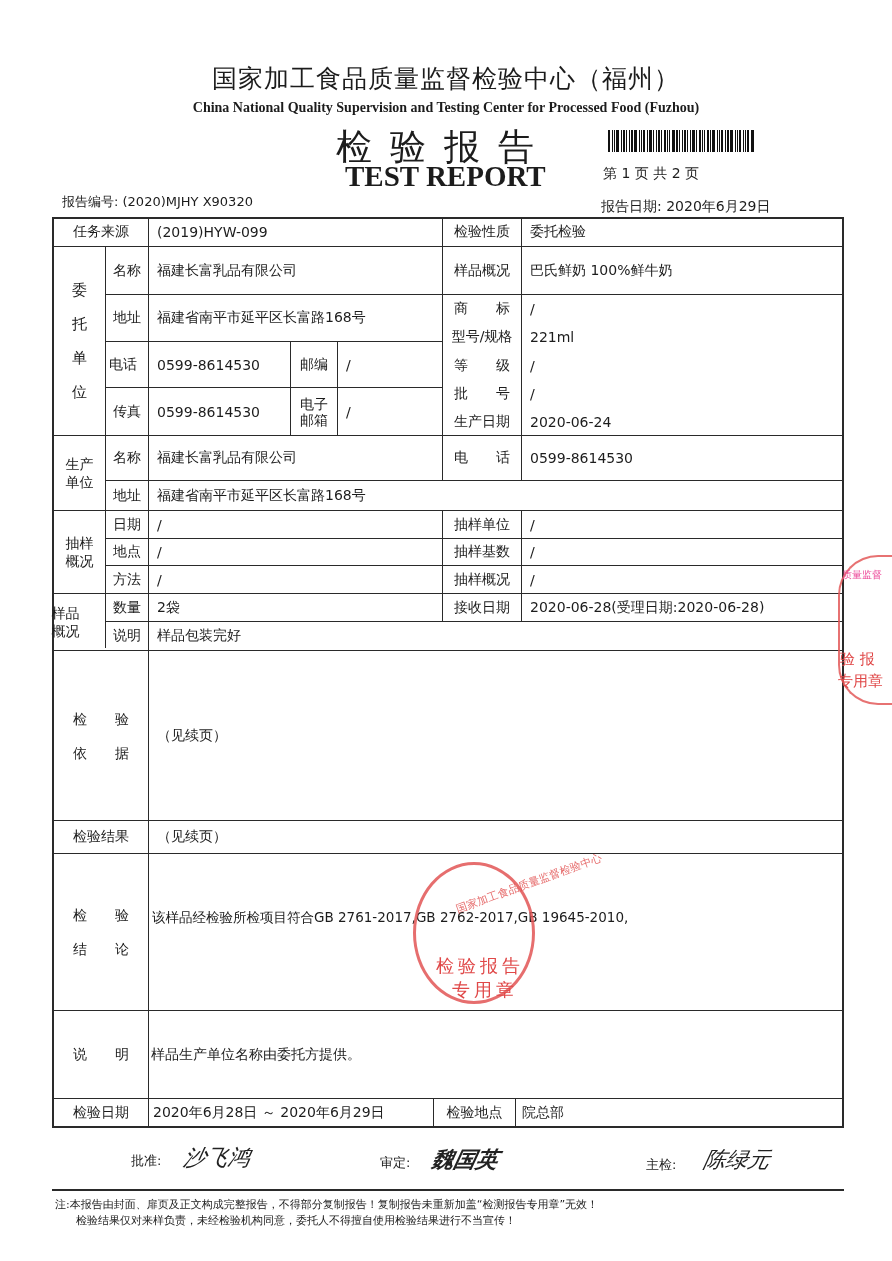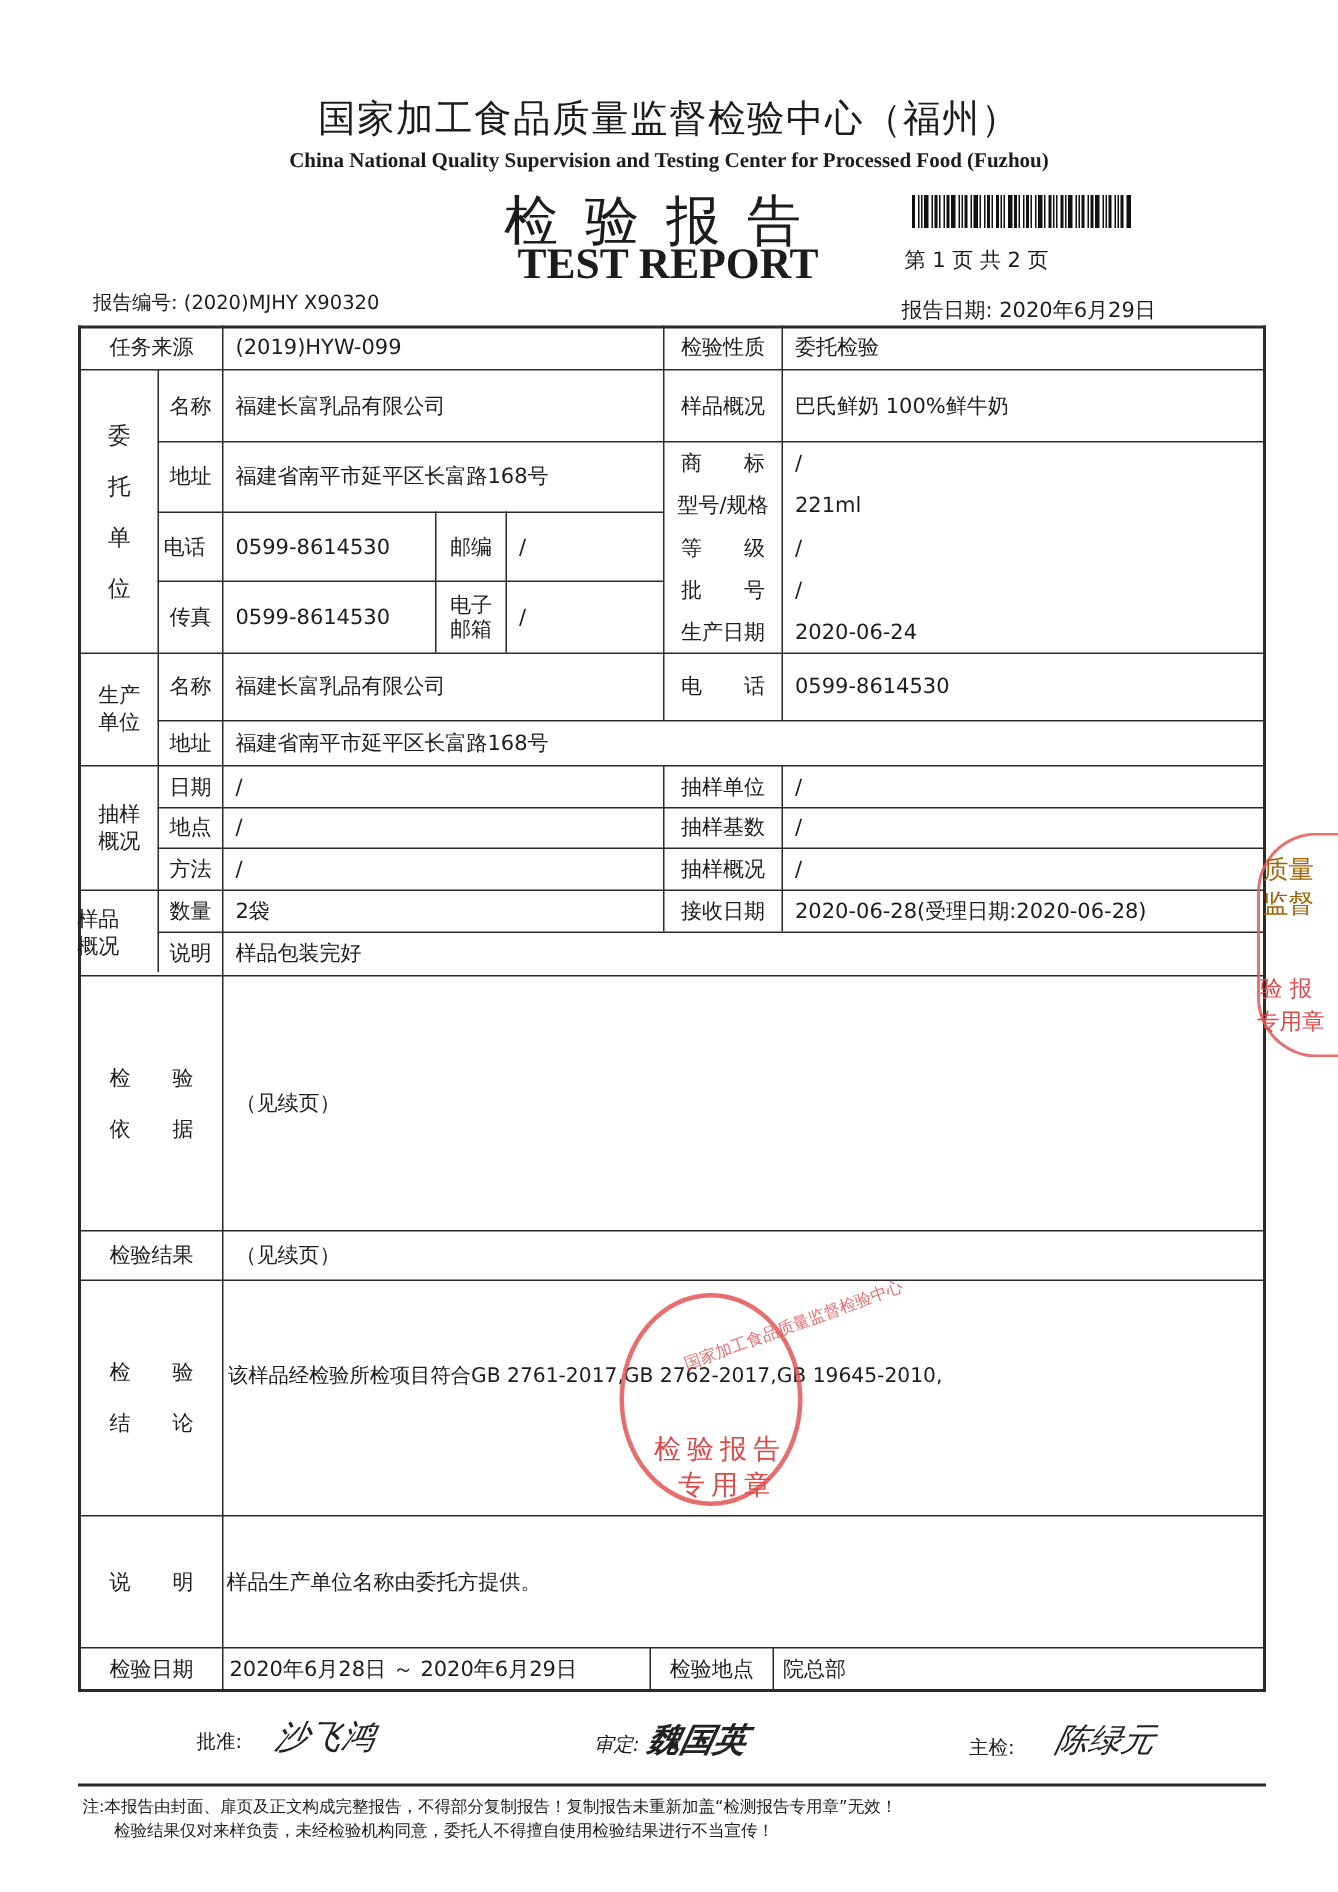--- a/index.html
+++ b/index.html
@@ -227,26 +227,26 @@
 <div class="cell val" style="left:149px;top:1099px;width:284px;height:27px;padding-left:4px;">2020年6月28日  ～  2020年6月29日</div>
 <div class="cell lbl" style="left:434px;top:1099px;width:81px;height:27px;">检验地点</div>
 <div class="cell val" style="left:516px;top:1099px;width:326px;height:27px;padding-left:6px;">院总部</div>
 
 <div class="stamp" style="left:413px;top:862px;width:122px;height:142px;"></div>
 <div class="stamp-text" style="left:436px;top:954px;">检验报告</div>
 <div class="stamp-text" style="left:452px;top:978px;">专用章</div>
 <div style="position:absolute;left:452px;top:876px;color:#e04848;font-size:11px;transform:rotate(-20deg);opacity:0.8;">国家加工食品质量监督检验中心</div>
 
 <div style="position:absolute;left:838px;top:555px;width:60px;height:150px;border:2px solid #e35a5a;border-right:none;border-radius:40px 0 0 40px;opacity:0.85;"></div>
-<div style="position:absolute;left:842px;top:568px;color:#a16207;font-size:17px;font-family:Liberation Mono, monospace;">质量监督</div>
+<div style="position:absolute;left:842px;top:568px;color:#ec4899;font-size:10px;font-family:Liberation Mono, monospace;">质量监督</div>
 <div style="position:absolute;left:840px;top:650px;color:#e04848;font-size:15px;">验 报</div>
 <div style="position:absolute;left:838px;top:672px;color:#e04848;font-size:15px;">专用章</div>
 
 <div class="sig-label" style="left:131px;top:1152px;">批准:</div>
 <div class="sig" style="left:184px;top:1143px;">沙飞鸿</div>
-<div class="sig-label" style="left:396px;top:1154px;font-style:italic;">审定:</div>
+<div class="sig-label" style="left:380px;top:1154px;">审定:</div>
 <div class="sig" style="left:432px;top:1145px;font-weight:bold;">魏国英</div>
 <div class="sig-label" style="left:646px;top:1156px;">主检:</div>
 <div class="sig" style="left:704px;top:1145px;">陈绿元</div>
 
 <div class="line" style="left:52px;top:1189px;width:792px;height:2px;"></div>
 <div class="note" style="left:55px;top:1197px;">注:本报告由封面、扉页及正文构成完整报告，不得部分复制报告！复制报告未重新加盖“检测报告专用章”无效！</div>
 <div class="note" style="left:76px;top:1213px;">检验结果仅对来样负责，未经检验机构同意，委托人不得擅自使用检验结果进行不当宣传！</div>
 
 </body></html>

